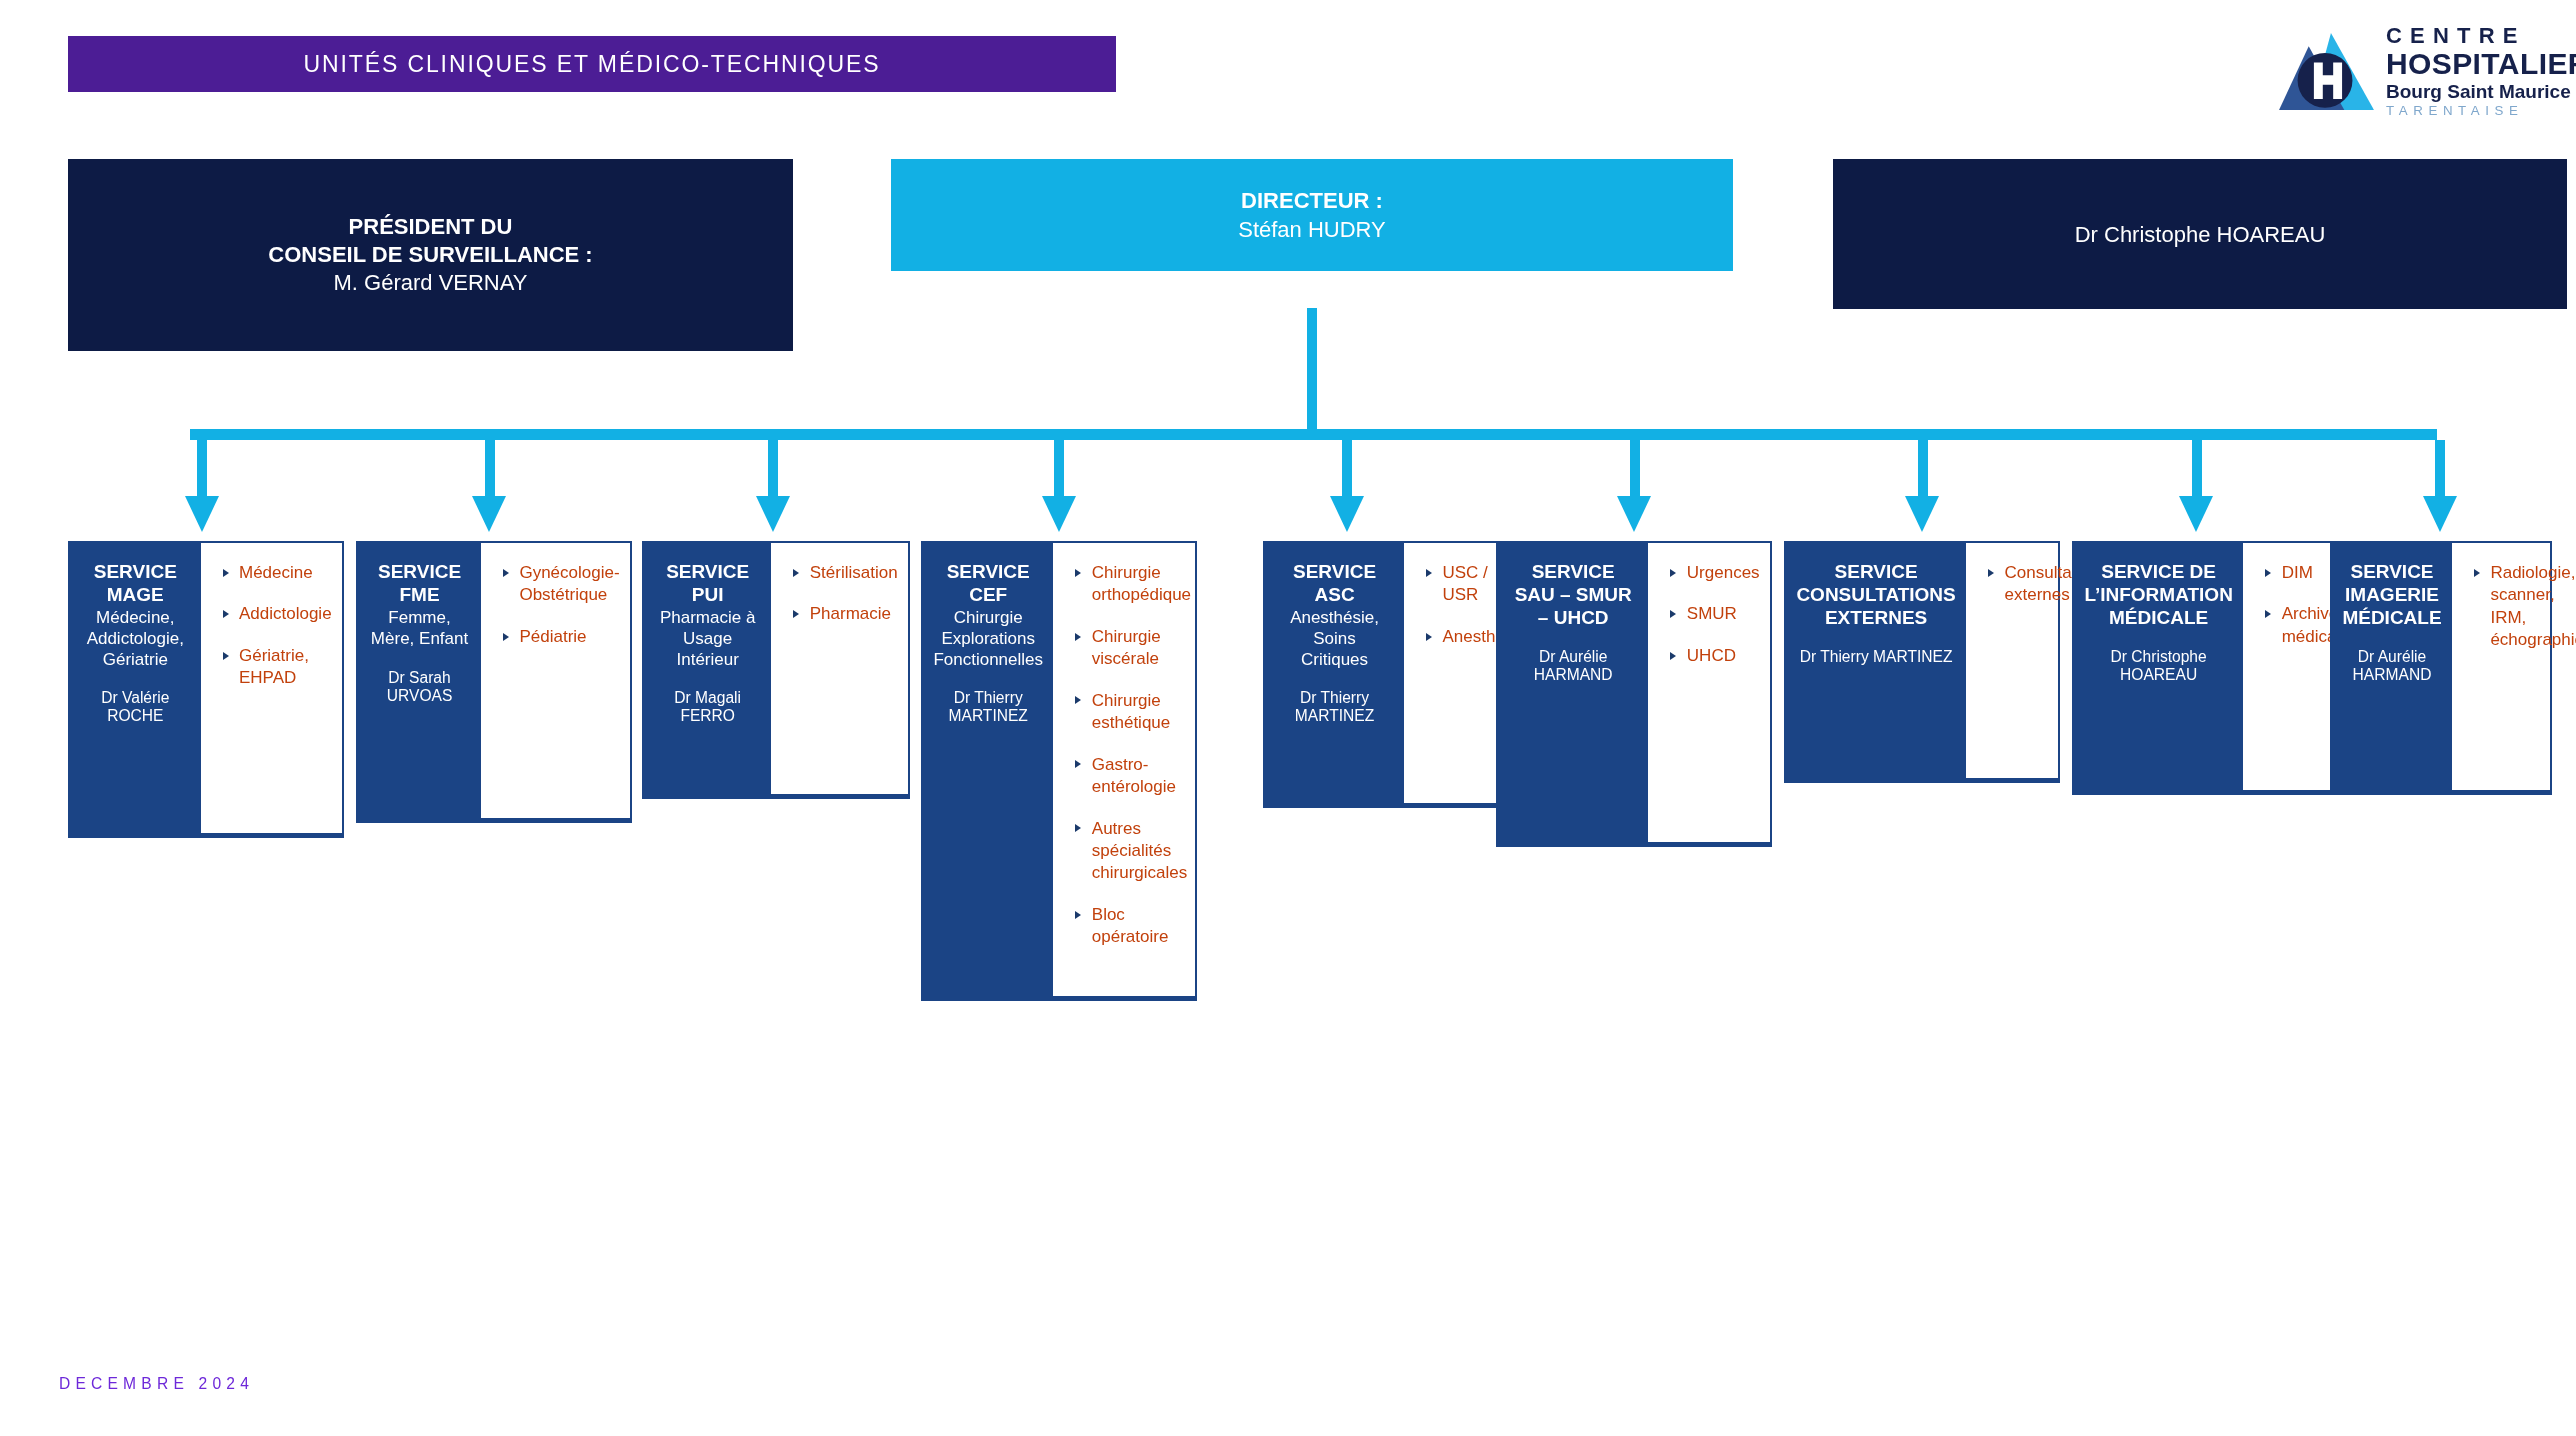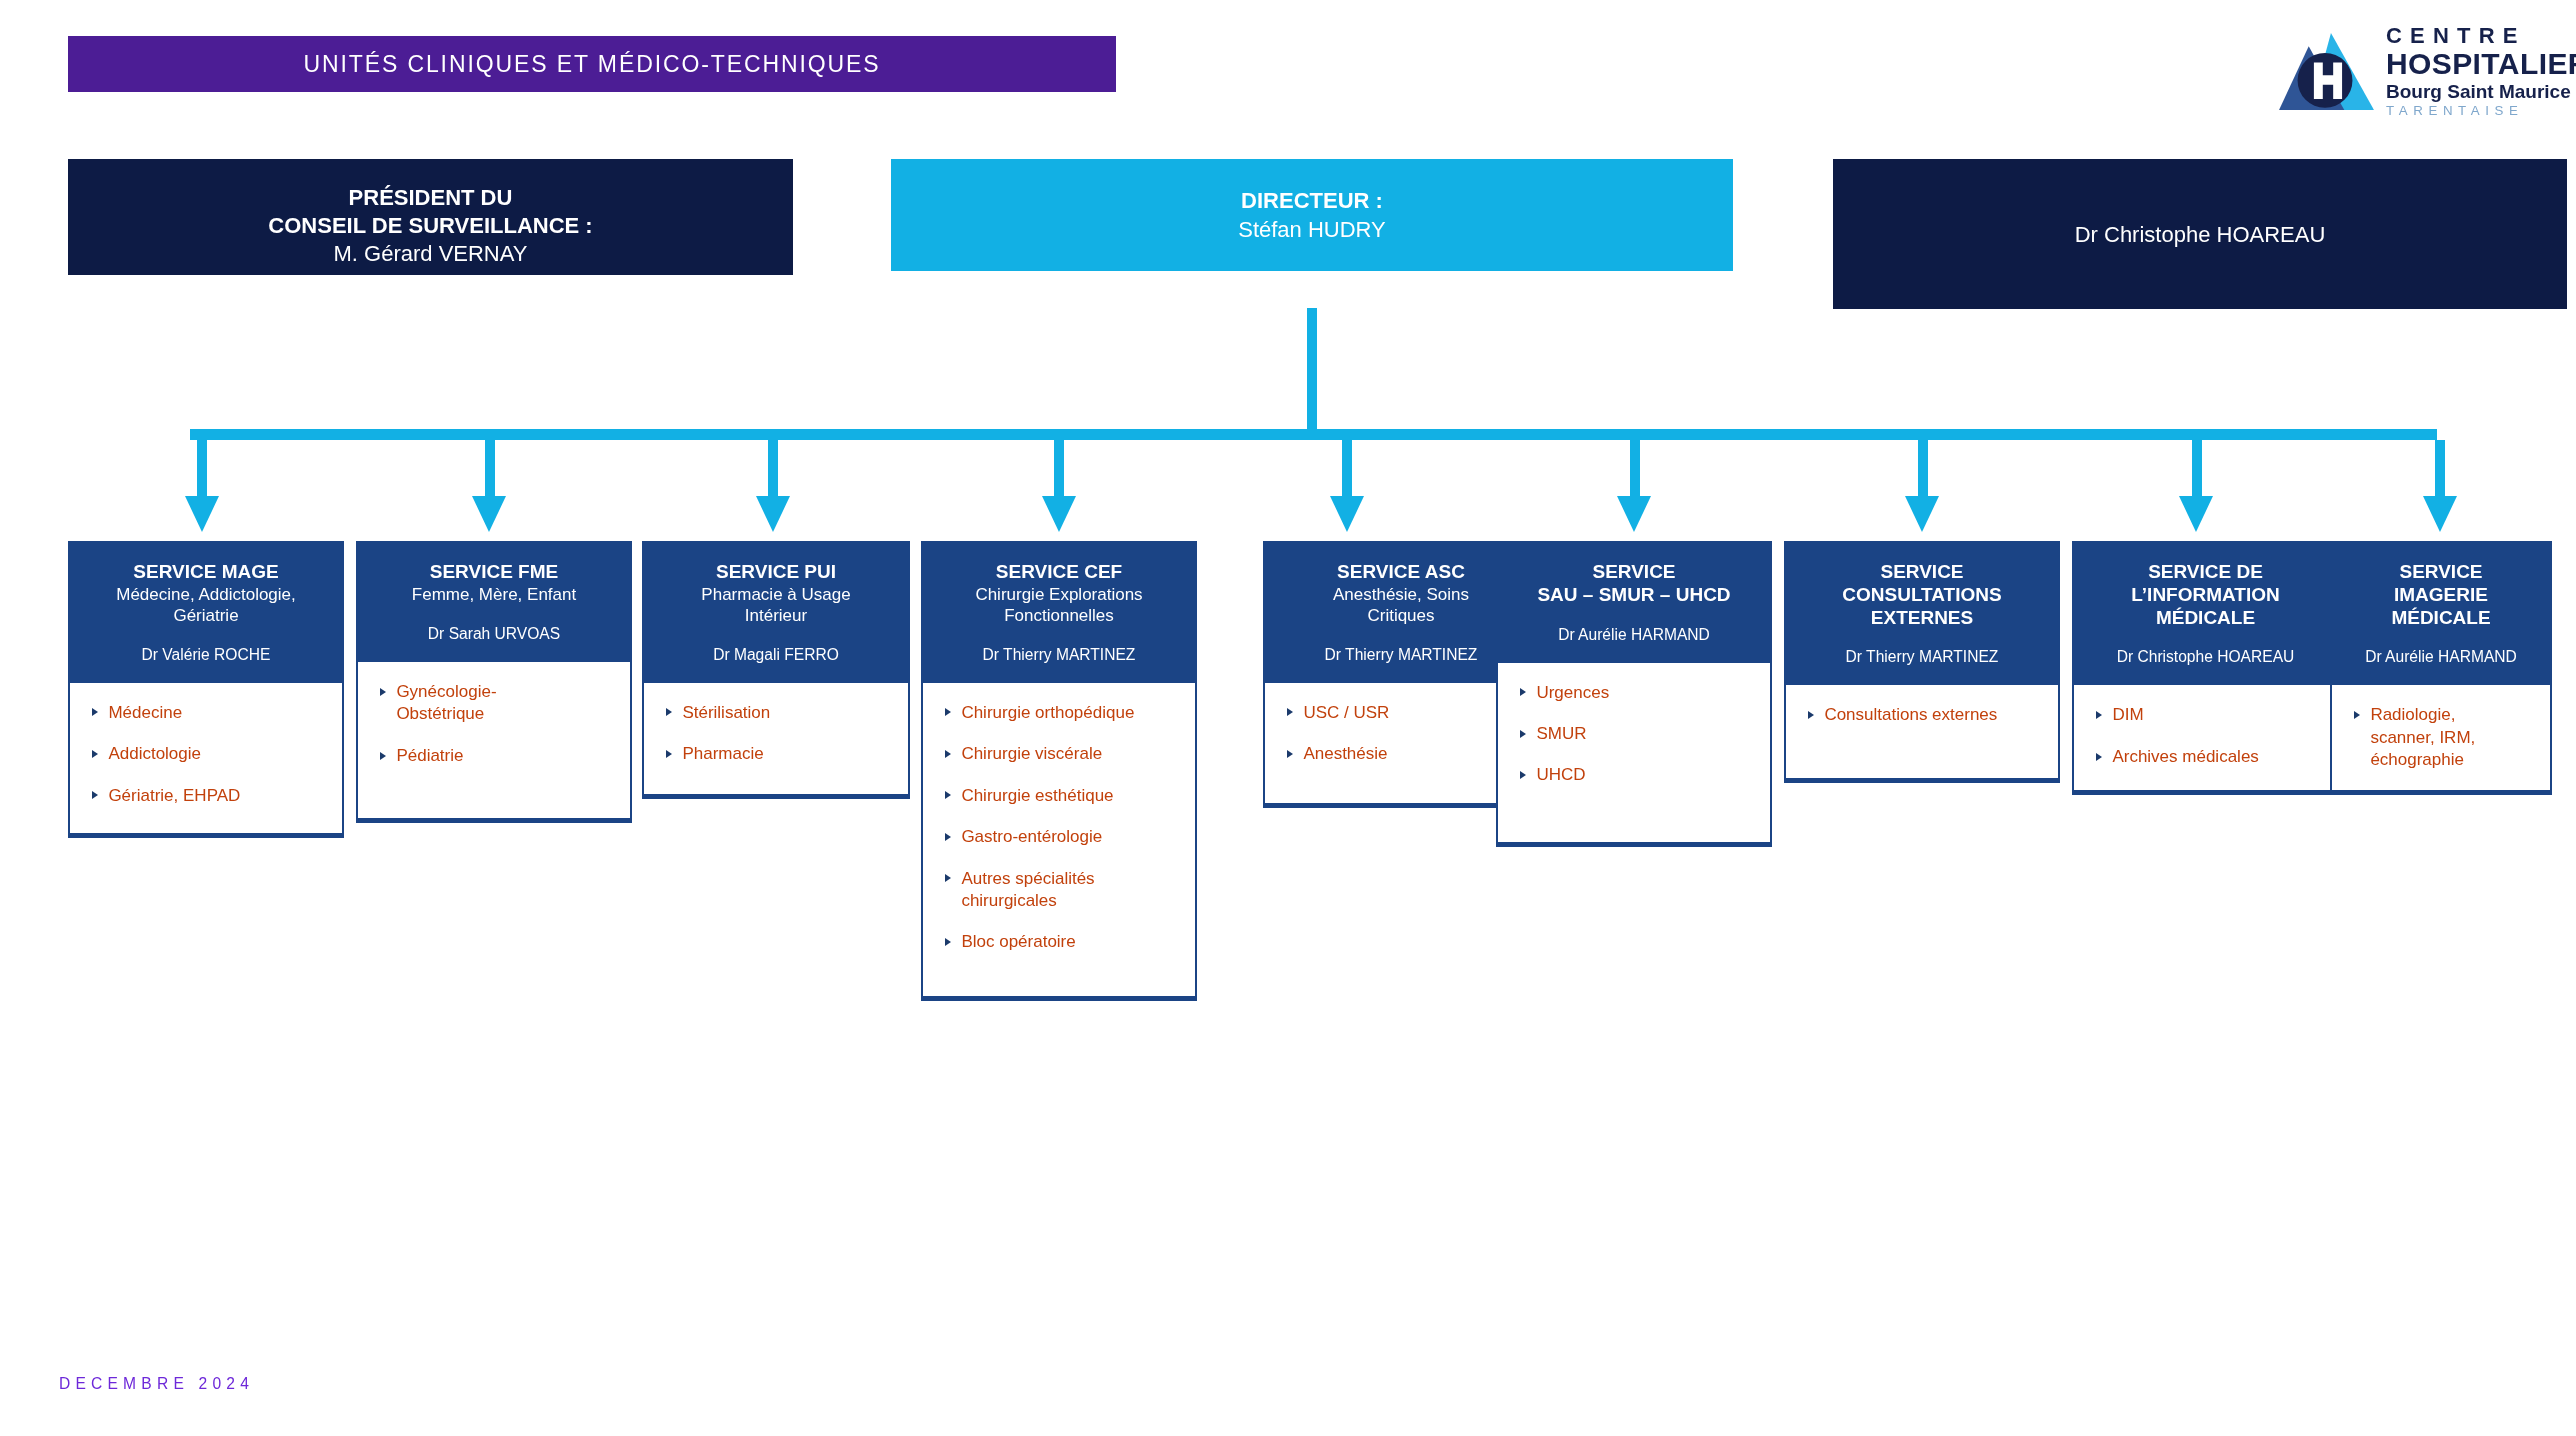--- a/index.html
+++ b/index.html
@@ -106,21 +106,21 @@
   }
   .exec-name {
     font-size: 22px;
     font-weight: 400;
     line-height: 1.24;
     margin-top: 1.5px;
   }
   .exec-navy { background: #0d1b45; }
   .exec-cyan { background: #12b0e4; }
 
-  #exec-president-cs { left: 68px;  top: 159px; width: 725px;  height: 116px; justify-content: flex-end; }
+  #exec-president-cs { left: 68px;  top: 159px; width: 725px;  height: 192px; }
   #exec-directeur    { left: 891px; top: 159px; width: 842px; height: 112px; }
   #exec-president-cme{ left: 1833px; top: 159px; width: 734px;  height: 150px; }
 
   
   .conn {
     position: absolute;
     background: #12b0e4;
   }
   #conn-stem {
     left: 1307px;
@@ -152,21 +152,21 @@
   }
 
   
   .card {
     position: absolute;
     box-sizing: border-box;
     background: #ffffff;
     border: 2.2px solid #1b4485;
     border-bottom-width: 5.2px;
     display: flex;
-    flex-direction: column;
+    flex-direction: row;
   }
   .card-head {
     background: #1b4485;
     color: #ffffff;
     text-align: center;
     padding: 18px 10.4px 19px 10.4px;
   }
   .card-code {
     font-size: 19px;
     font-weight: 700;

